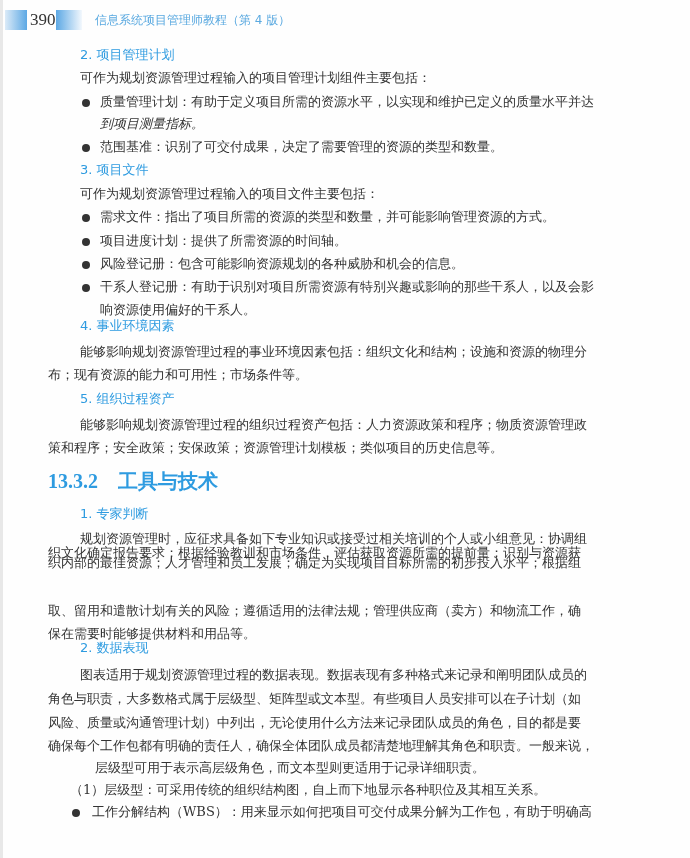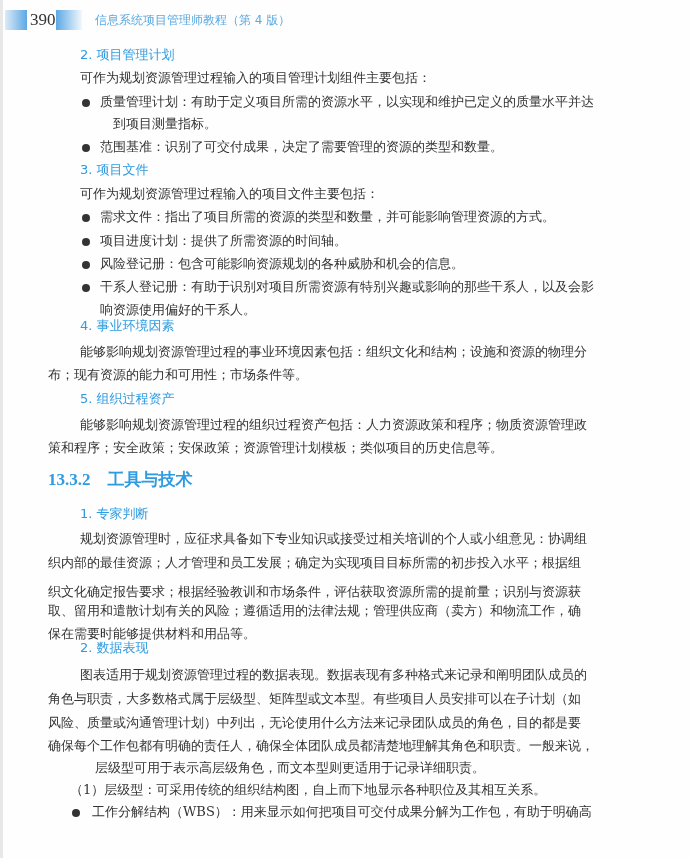--- a/index.html
+++ b/index.html
@@ -13,41 +13,41 @@
   .hbar1 { position:absolute; left:5px; top:2px; width:22px; height:20px;
     background:linear-gradient(to right,#dcebf8,#5ca8e4); }
   .pagenum { position:absolute; left:30px; top:2px; font-size:17px; color:#333; font-family:"Liberation Serif",serif; }
   .hbar2 { position:absolute; left:56px; top:2px; width:26px; height:20px;
     background:linear-gradient(to right,#5ca8e4,#f3f8fd); }
   .htitle { position:absolute; left:95px; top:4px; font-size:12px; color:#5aa9e0; font-family:"DejaVu Sans",sans-serif; }
   .content { position:absolute; left:0; top:0; width:690px; }
   .h4 { position:absolute; font-family:"DejaVu Sans",sans-serif; font-size:13px; color:#2e9be0; }
   .p { position:absolute; font-size:13px; line-height:24px; color:#333; white-space:nowrap; }
   .bullet { position:absolute; width:8px; height:8px; border-radius:50%; background:#333; }
-  .h3 { position:absolute; font-size:17px; color:#2e9be0; font-weight:bold; font-family:"Liberation Serif",serif; }
+  .h3 { position:absolute; font-size:20px; color:#2e9be0; font-weight:bold; font-family:"Liberation Serif",serif; }
 </style>
 </head>
 <body>
 
 <div class="left-edge"></div>
 
 <div class="header">
   <div class="hbar1"></div>
   <div class="pagenum">390</div>
   <div class="hbar2"></div>
   <div class="htitle">信息系统项目管理师教程（第 4 版）</div>
 </div>
 
 <div class="content">
 
   <div class="h4" style="left:80px;top:46px;">2. 项目管理计划</div>
   <div class="p" style="left:80px;top:66px;">可作为规划资源管理过程输入的项目管理计划组件主要包括：</div>
   <div class="bullet" style="left:82px;top:99px;"></div>
   <div class="p" style="left:100px;top:90px;">质量管理计划：有助于定义项目所需的资源水平，以实现和维护已定义的质量水平并达</div>
-  <div class="p" style="left:113px;top:112px;">到项目测量指标。</div>
+  <div class="p" style="left:100px;top:112px;font-style:italic;">到项目测量指标。</div>
   <div class="bullet" style="left:82px;top:144px;"></div>
   <div class="p" style="left:100px;top:135px;">范围基准：识别了可交付成果，决定了需要管理的资源的类型和数量。</div>
 
   <div class="h4" style="left:80px;top:161px;">3. 项目文件</div>
   <div class="p" style="left:80px;top:182px;">可作为规划资源管理过程输入的项目文件主要包括：</div>
   <div class="bullet" style="left:82px;top:214px;"></div>
   <div class="p" style="left:100px;top:205px;">需求文件：指出了项目所需的资源的类型和数量，并可能影响管理资源的方式。</div>
   <div class="bullet" style="left:82px;top:238px;"></div>
   <div class="p" style="left:100px;top:229px;">项目进度计划：提供了所需资源的时间轴。</div>
   <div class="bullet" style="left:82px;top:261px;"></div>
@@ -62,21 +62,21 @@
 
   <div class="h4" style="left:80px;top:390px;">5. 组织过程资产</div>
   <div class="p" style="left:80px;top:413px;">能够影响规划资源管理过程的组织过程资产包括：人力资源政策和程序；物质资源管理政</div>
   <div class="p" style="left:48px;top:436px;">策和程序；安全政策；安保政策；资源管理计划模板；类似项目的历史信息等。</div>
 
   <div class="h3" style="left:48px;top:468px;">13.3.2　工具与技术</div>
 
   <div class="h4" style="left:80px;top:505px;">1. 专家判断</div>
   <div class="p" style="left:80px;top:527px;">规划资源管理时，应征求具备如下专业知识或接受过相关培训的个人或小组意见：协调组</div>
   <div class="p" style="left:48px;top:551px;">织内部的最佳资源；人才管理和员工发展；确定为实现项目目标所需的初步投入水平；根据组</div>
-  <div class="p" style="left:48px;top:580px;">织文化确定报告要求；根据经验教训和市场条件，评估获取资源所需的提前量；识别与资源获</div>
+  <div class="p" style="left:48px;top:541px;">织文化确定报告要求；根据经验教训和市场条件，评估获取资源所需的提前量；识别与资源获</div>
   <div class="p" style="left:48px;top:599px;">取、留用和遣散计划有关的风险；遵循适用的法律法规；管理供应商（卖方）和物流工作，确</div>
   <div class="p" style="left:48px;top:622px;">保在需要时能够提供材料和用品等。</div>
 
   <div class="h4" style="left:80px;top:639px;text-align:center;">2. 数据表现</div>
   <div class="p" style="left:80px;top:663px;">图表适用于规划资源管理过程的数据表现。数据表现有多种格式来记录和阐明团队成员的</div>
   <div class="p" style="left:48px;top:687px;">角色与职责，大多数格式属于层级型、矩阵型或文本型。有些项目人员安排可以在子计划（如</div>
   <div class="p" style="left:48px;top:711px;">风险、质量或沟通管理计划）中列出，无论使用什么方法来记录团队成员的角色，目的都是要</div>
   <div class="p" style="left:48px;top:734px;">确保每个工作包都有明确的责任人，确保全体团队成员都清楚地理解其角色和职责。一般来说，</div>
   <div class="p" style="left:48px;top:756px;margin-left:47px;">层级型可用于表示高层级角色，而文本型则更适用于记录详细职责。</div>
   <div class="p" style="left:70px;top:778px;">（1）层级型：可采用传统的组织结构图，自上而下地显示各种职位及其相互关系。</div>

